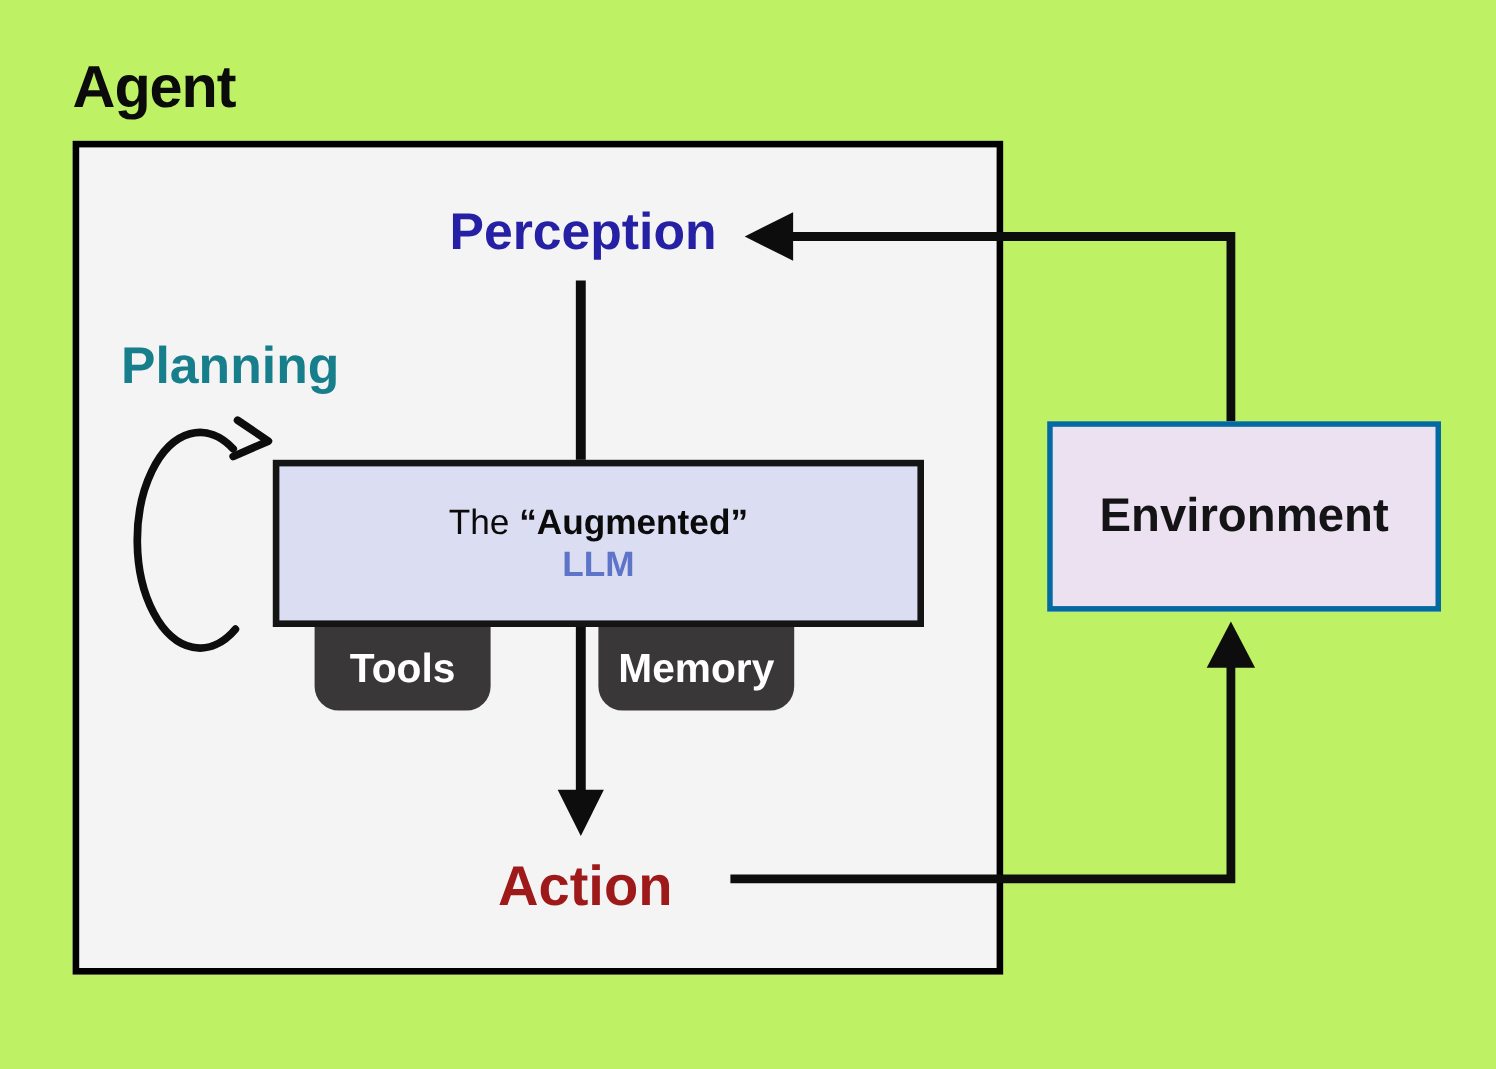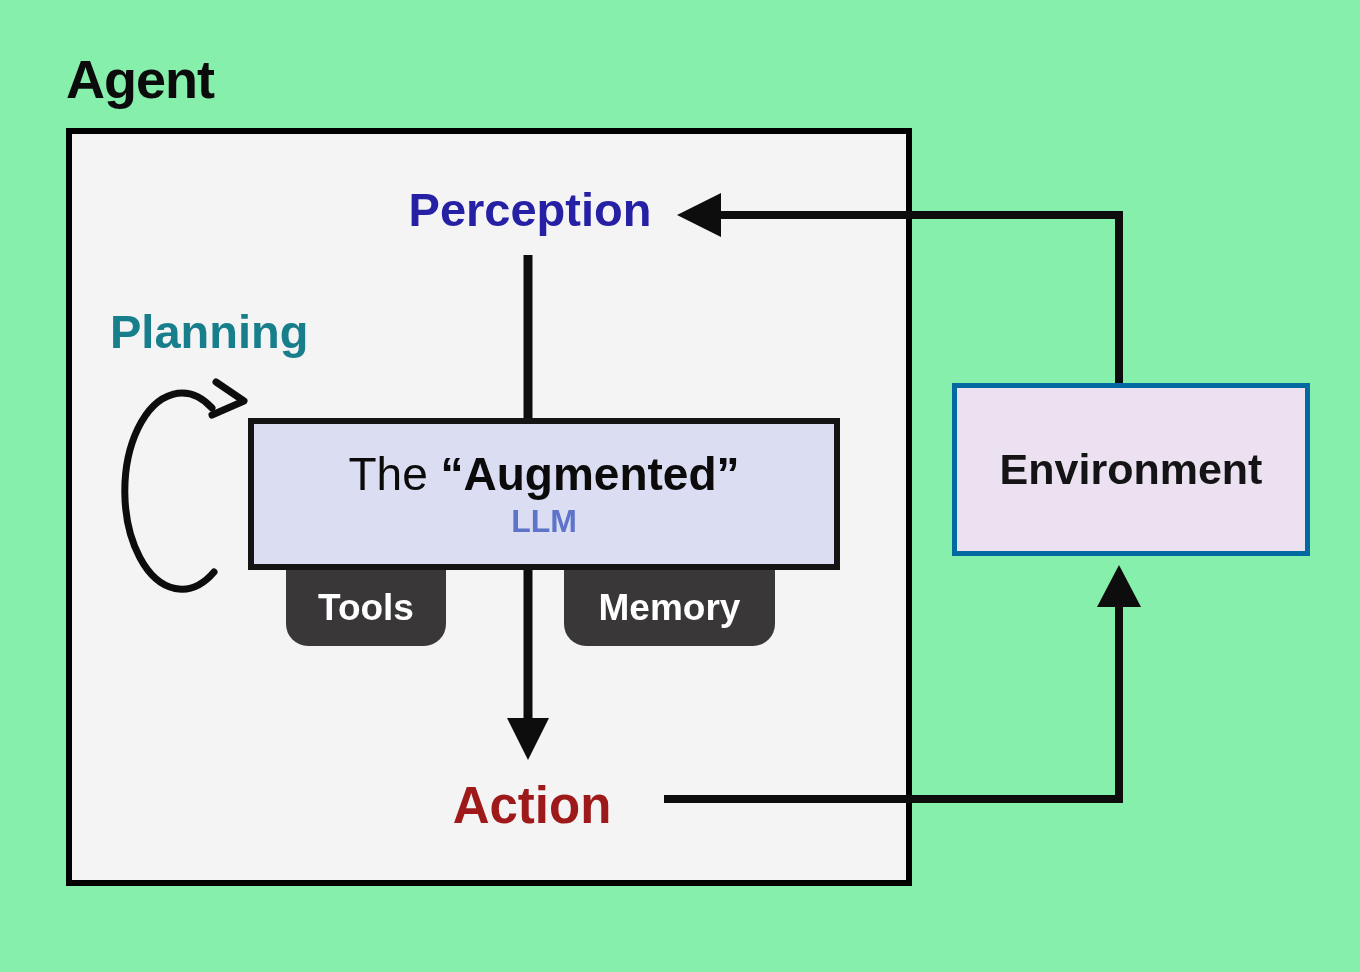--- a/index.html
+++ b/index.html
@@ -1,17 +1,17 @@
 <!DOCTYPE html>
 <html style="--ink: #0d0d0d; --perception: #2620a5; --planning: #177e8c; --llm-text: #5d74c8; --llm-fill: #dbdef3; --action: #9e1919; --env-fill: #ebe1f1; --tab-fill: #3a3739; --agent-fill: #f5f4f4;"><head>
 <meta charset="utf-8">
 <style>
   html,body{margin:0;padding:0;background:#ffffff;}
   .canvas{
-    position:relative;width:1360px;height:972px;background:#86efac;overflow:hidden;
+    position:relative;width:1360px;height:972px;background:#bef264;overflow:hidden;
     font-family:"Liberation Sans","DejaVu Sans",sans-serif;
   }
   .page-title{
     position:absolute;left:66px;top:50px;margin:0;
     font-size:54px;font-weight:800;letter-spacing:-1px;color:#0b0b0b;line-height:1.1;
   }
   .agent-box{
     position:absolute;left:66px;top:128px;width:846px;height:758px;
     box-sizing:border-box;border:6px solid #000;background:var(--agent-fill,#f5f4f4);
     z-index:1;
@@ -21,31 +21,31 @@
   .arrows-layer .fill{fill:var(--ink,#0d0d0d);stroke:none;}
   .label{position:absolute;font-weight:700;line-height:1.1;z-index:3;}
   .perception{left:355px;top:184px;width:350px;text-align:center;font-size:47px;color:var(--perception,#2620a5);}
   .planning{left:110px;top:306px;font-size:47px;color:var(--planning,#177e8c);}
   .action{left:382px;top:778px;width:300px;text-align:center;font-size:51px;color:var(--action,#9e1919);}
   .llm-box{
     position:absolute;left:248px;top:418px;width:592px;height:152px;box-sizing:border-box;
     border:6px solid #141414;background:var(--llm-fill,#dbdef3);z-index:3;
     display:flex;flex-direction:column;justify-content:center;align-items:center;gap:4px;
   }
-  .llm-line1{font-size:46px;color:#0b0b0b;font-weight:400;line-height:1.1;}
+  .llm-line1{font-size:32px;color:#0b0b0b;font-weight:400;line-height:1.1;}
   .llm-line1 .quoted{font-weight:800;}
   .llm-line2{font-size:32px;font-weight:800;color:var(--llm-text,#5d74c8);line-height:1.1;}
   .tab{
     position:absolute;top:570px;height:76px;box-sizing:border-box;z-index:3;
     background:var(--tab-fill,#3a3739);border-radius:0 0 22px 22px;
     display:flex;align-items:center;justify-content:center;
     color:#ffffff;font-size:37px;font-weight:700;
   }
   .tab-tools{left:286px;width:160px;}
-  .tab-memory{left:564px;width:211px;}
+  .tab-memory{left:544px;width:178px;}
   .env-box{
     position:absolute;left:952px;top:383px;width:358px;height:173px;box-sizing:border-box;
     border:5px solid #0369a1;background:var(--env-fill,#ebe1f1);z-index:3;
     display:flex;align-items:center;justify-content:center;
     font-size:43px;font-weight:700;color:#141416;
   }
 </style>
 </head>
 <body>
 

